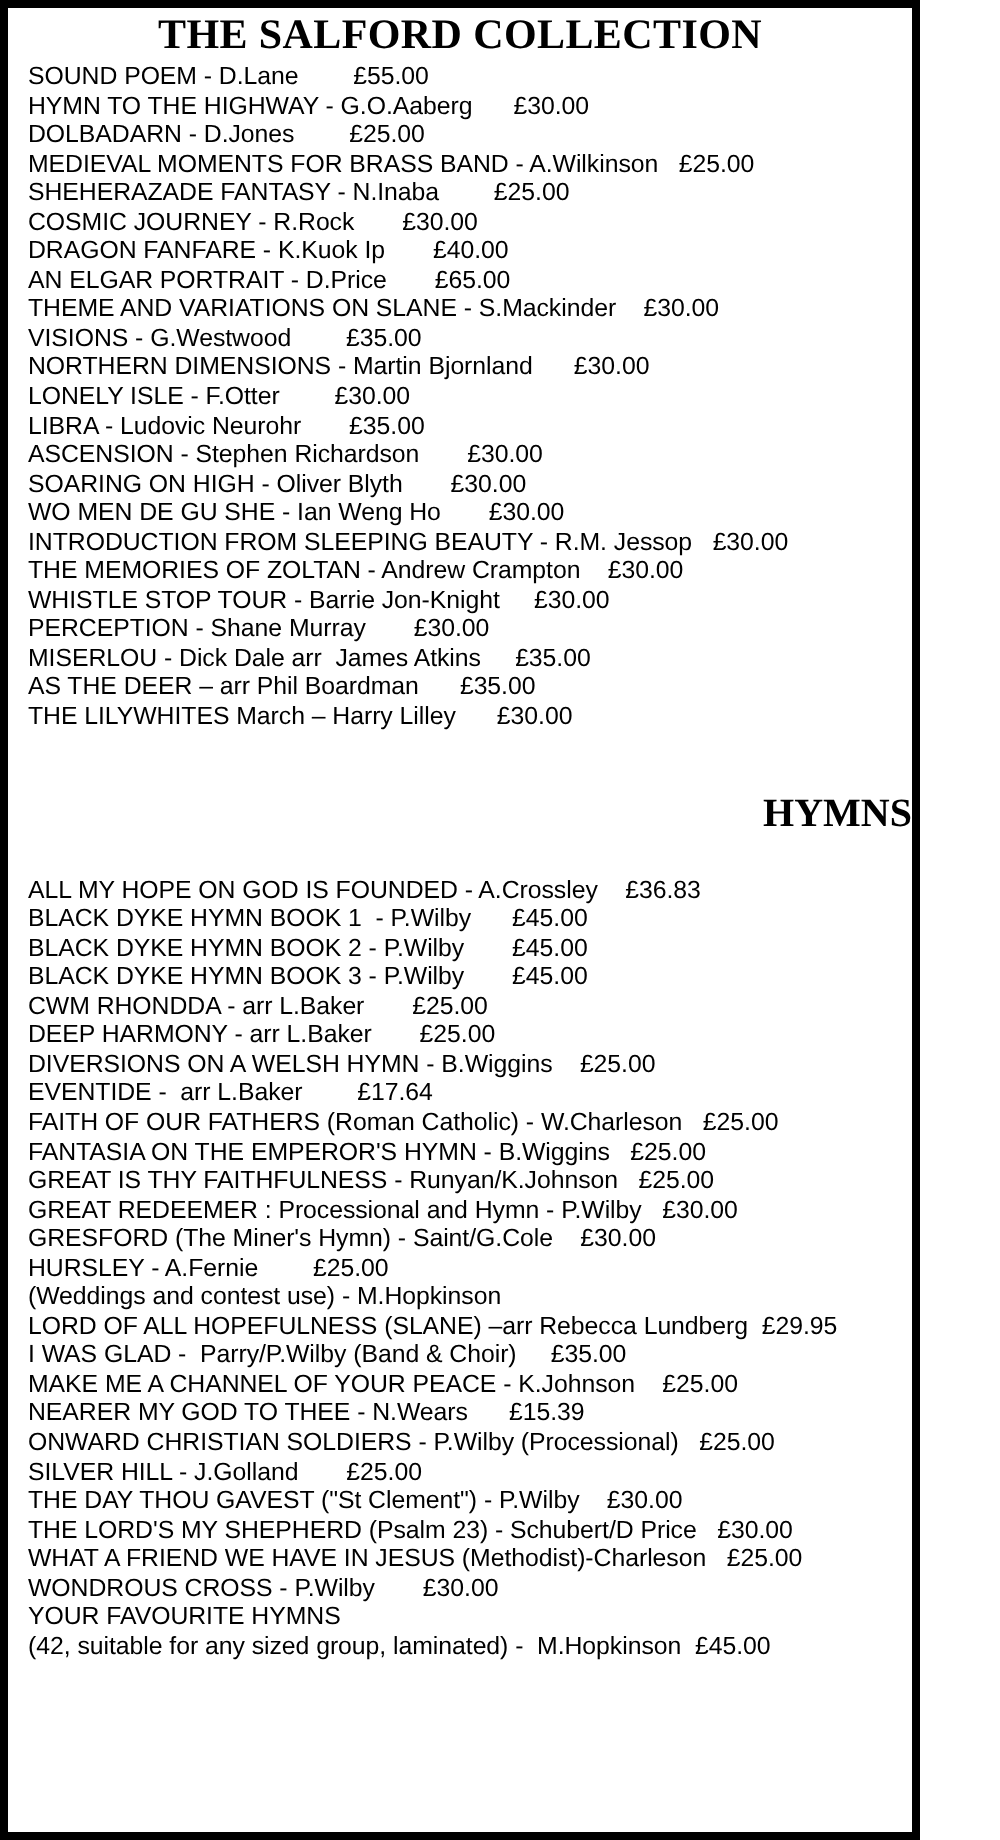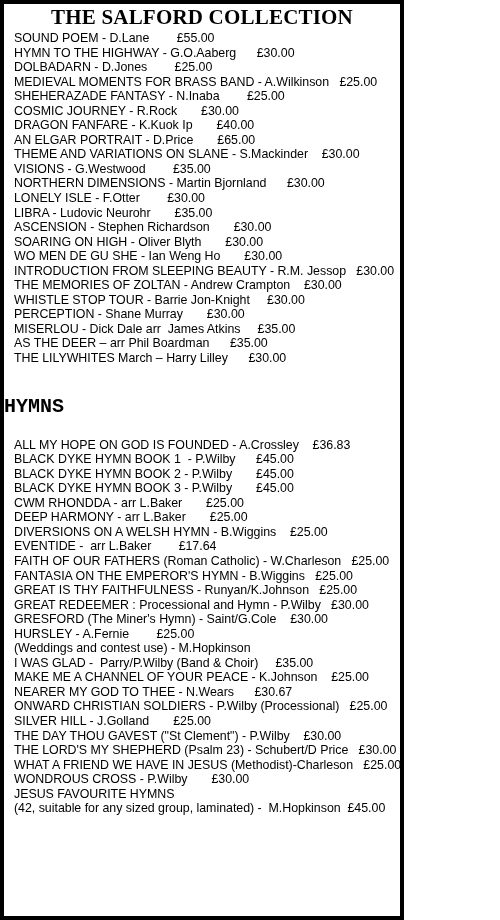--- a/index.html
+++ b/index.html
@@ -8,45 +8,45 @@
     background: #ffffff;
   }
   body {
     width: 500px;
     height: 920px;
     overflow: hidden;
     font-family: "Liberation Sans", sans-serif;
   }
   .page {
     box-sizing: border-box;
-    width: 404px;
+    width: 460px;
     height: 920px;
     border: 4px solid #000000;
     background: #ffffff;
     padding: 0;
     position: relative;
     overflow: hidden;
   }
   .doc-title {
     font-family: "Liberation Serif", serif;
     font-weight: bold;
     font-size: 21px;
     line-height: 24px;
     text-align: center;
     color: #000000;
     letter-spacing: 0.2px;
     margin: 1px 0 2px 0;
     white-space: nowrap;
   }
   .section-title {
-    font-family: Liberation Mono, monospace;
+    font-family: Liberation Serif, serif;
     font-weight: bold;
     font-size: 20px;
     line-height: 22px;
-    text-align: left;
+    text-align: right;
     color: #000000;
     white-space: nowrap;
   }
   .catalogue {
     padding-left: 10px;
     padding-right: 3px;
   }
   .entry {
     font-family: "Liberation Sans", sans-serif;
     font-size: 12.4px;
@@ -110,26 +110,27 @@
     <div class="entry">DEEP HARMONY - arr L.Baker       £25.00</div>
     <div class="entry">DIVERSIONS ON A WELSH HYMN - B.Wiggins    £25.00</div>
     <div class="entry">EVENTIDE -  arr L.Baker        £17.64</div>
     <div class="entry">FAITH OF OUR FATHERS (Roman Catholic) - W.Charleson   £25.00</div>
     <div class="entry">FANTASIA ON THE EMPEROR'S HYMN - B.Wiggins   £25.00</div>
     <div class="entry">GREAT IS THY FAITHFULNESS - Runyan/K.Johnson   £25.00</div>
     <div class="entry">GREAT REDEEMER : Processional and Hymn - P.Wilby   £30.00</div>
     <div class="entry">GRESFORD (The Miner's Hymn) - Saint/G.Cole    £30.00</div>
     <div class="entry">HURSLEY - A.Fernie        £25.00</div>
     <div class="entry">(Weddings and contest use) - M.Hopkinson</div>
+    <div class="entry">LORD OF ALL HOPEFULNESS (SLANE) –arr Rebecca Lundberg  £29.95</div>
     <div class="entry">I WAS GLAD -  Parry/P.Wilby (Band &amp; Choir)     £35.00</div>
     <div class="entry">MAKE ME A CHANNEL OF YOUR PEACE - K.Johnson    £25.00</div>
-    <div class="entry">NEARER MY GOD TO THEE - N.Wears      £30.67</div>
+    <div class="entry">NEARER MY GOD TO THEE - N.Wears      £15.39</div>
     <div class="entry">ONWARD CHRISTIAN SOLDIERS - P.Wilby (Processional)   £25.00</div>
     <div class="entry">SILVER HILL - J.Golland       £25.00</div>
     <div class="entry">THE DAY THOU GAVEST ("St Clement") - P.Wilby    £30.00</div>
     <div class="entry">THE LORD'S MY SHEPHERD (Psalm 23) - Schubert/D Price   £30.00</div>
     <div class="entry">WHAT A FRIEND WE HAVE IN JESUS (Methodist)-Charleson   £25.00</div>
     <div class="entry">WONDROUS CROSS - P.Wilby       £30.00</div>
-    <div class="entry">JESUS FAVOURITE HYMNS</div>
+    <div class="entry">YOUR FAVOURITE HYMNS</div>
     <div class="entry">(42, suitable for any sized group, laminated) -  M.Hopkinson  £45.00</div>
   </div>
 
 </div>
 
 </body></html>

